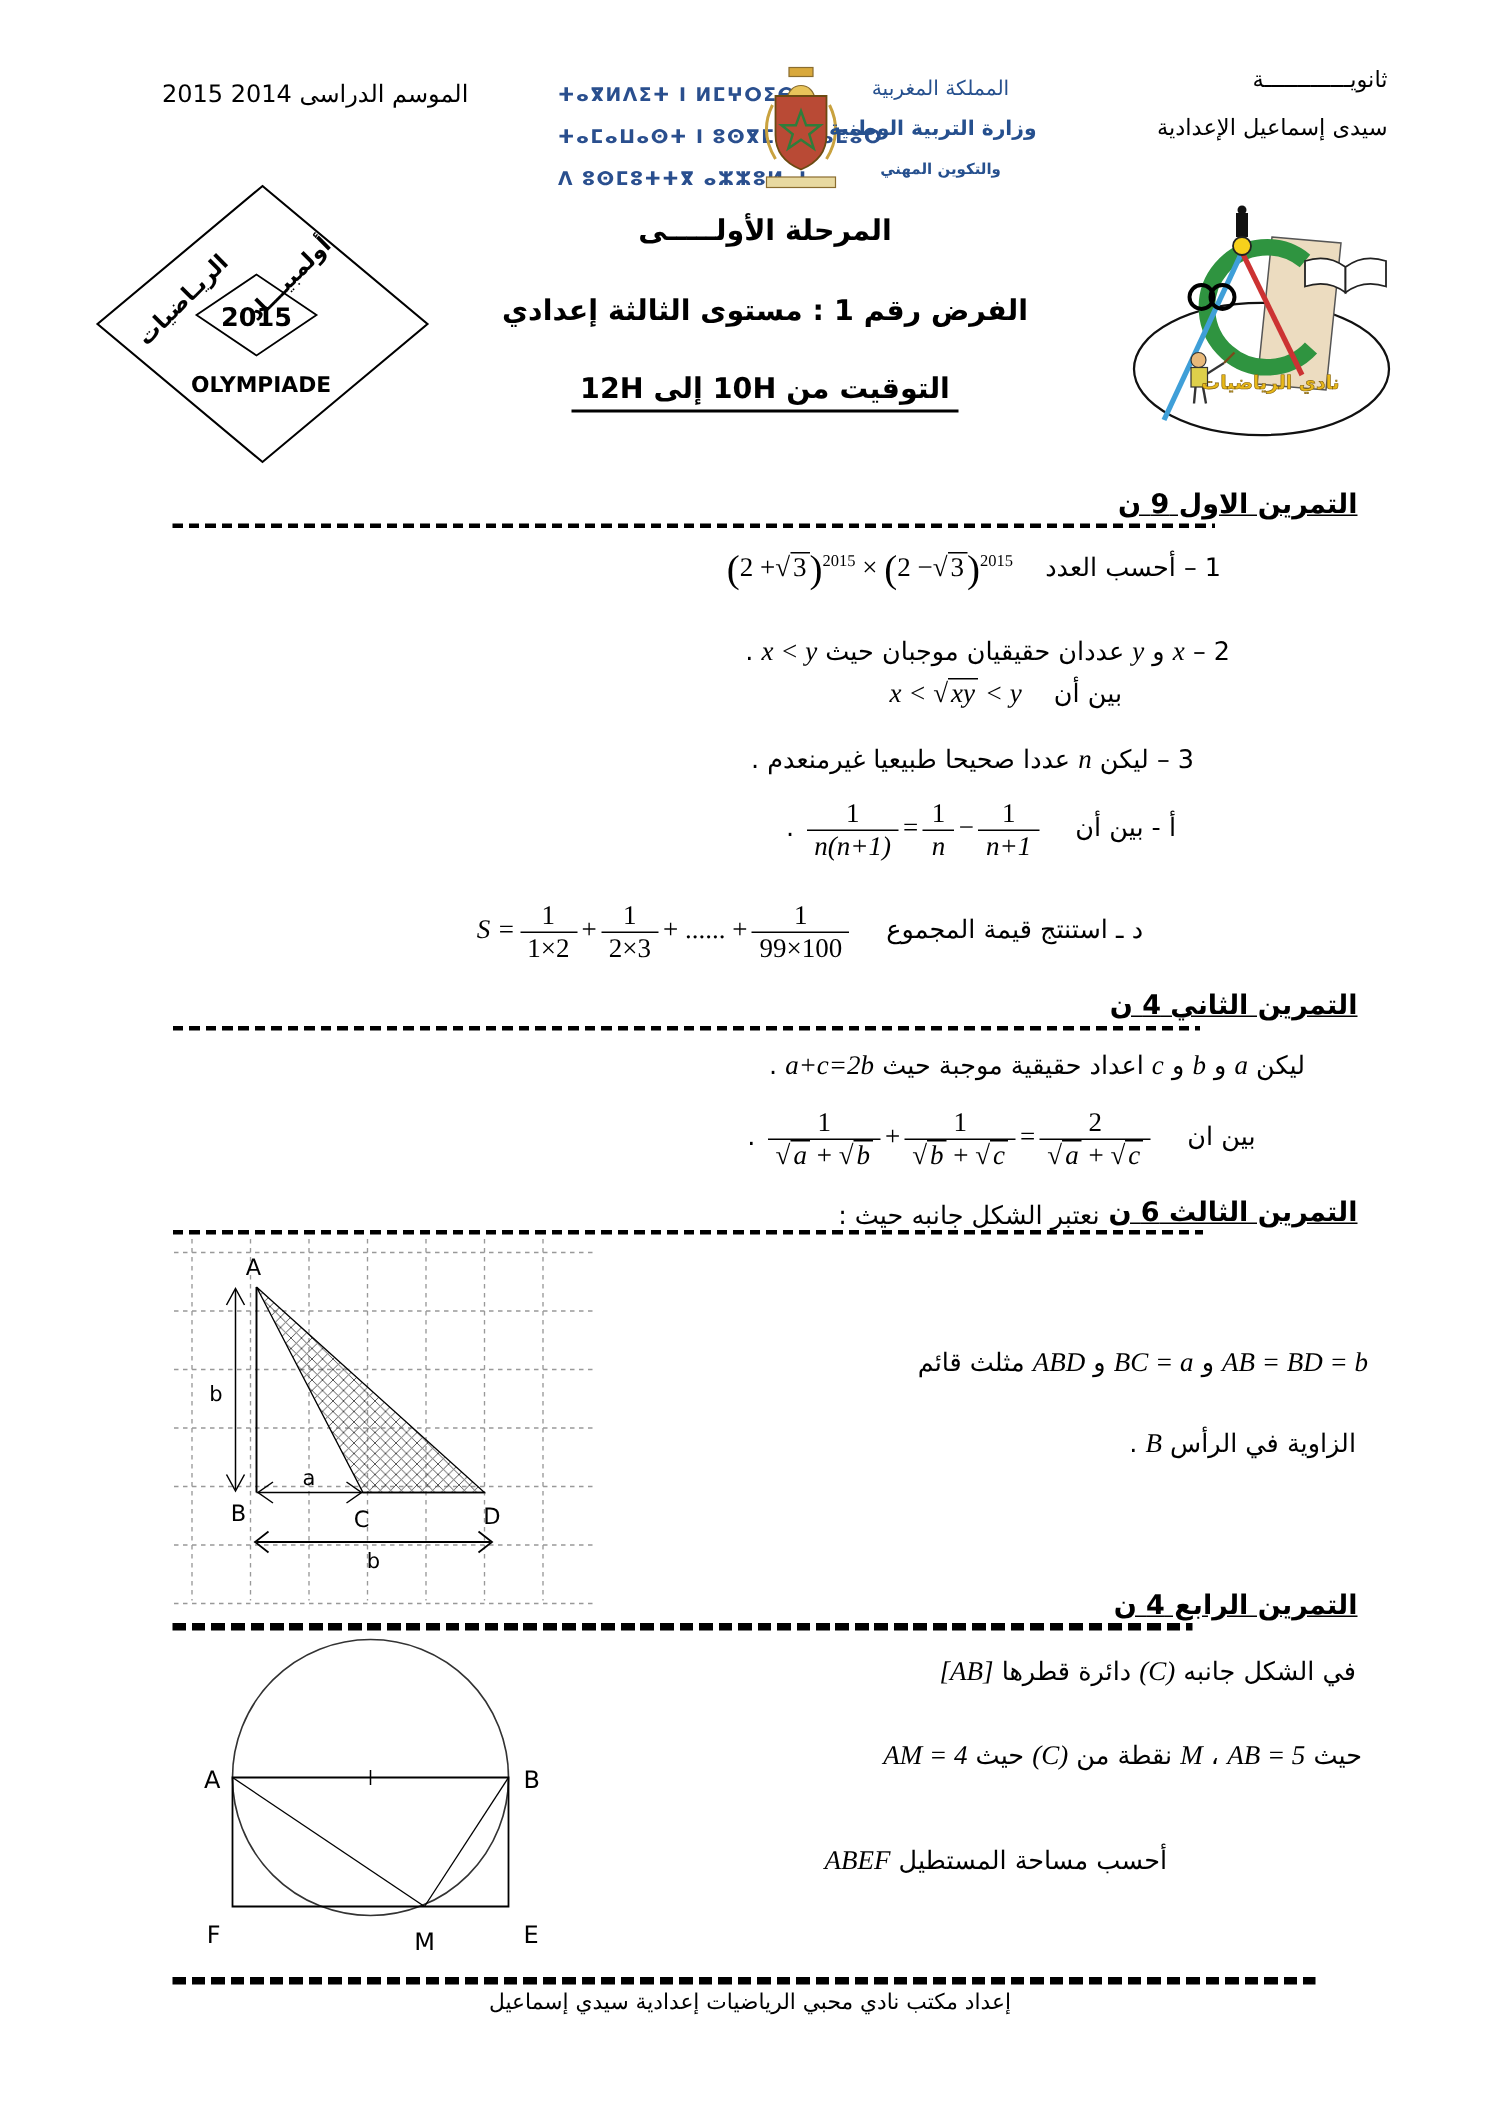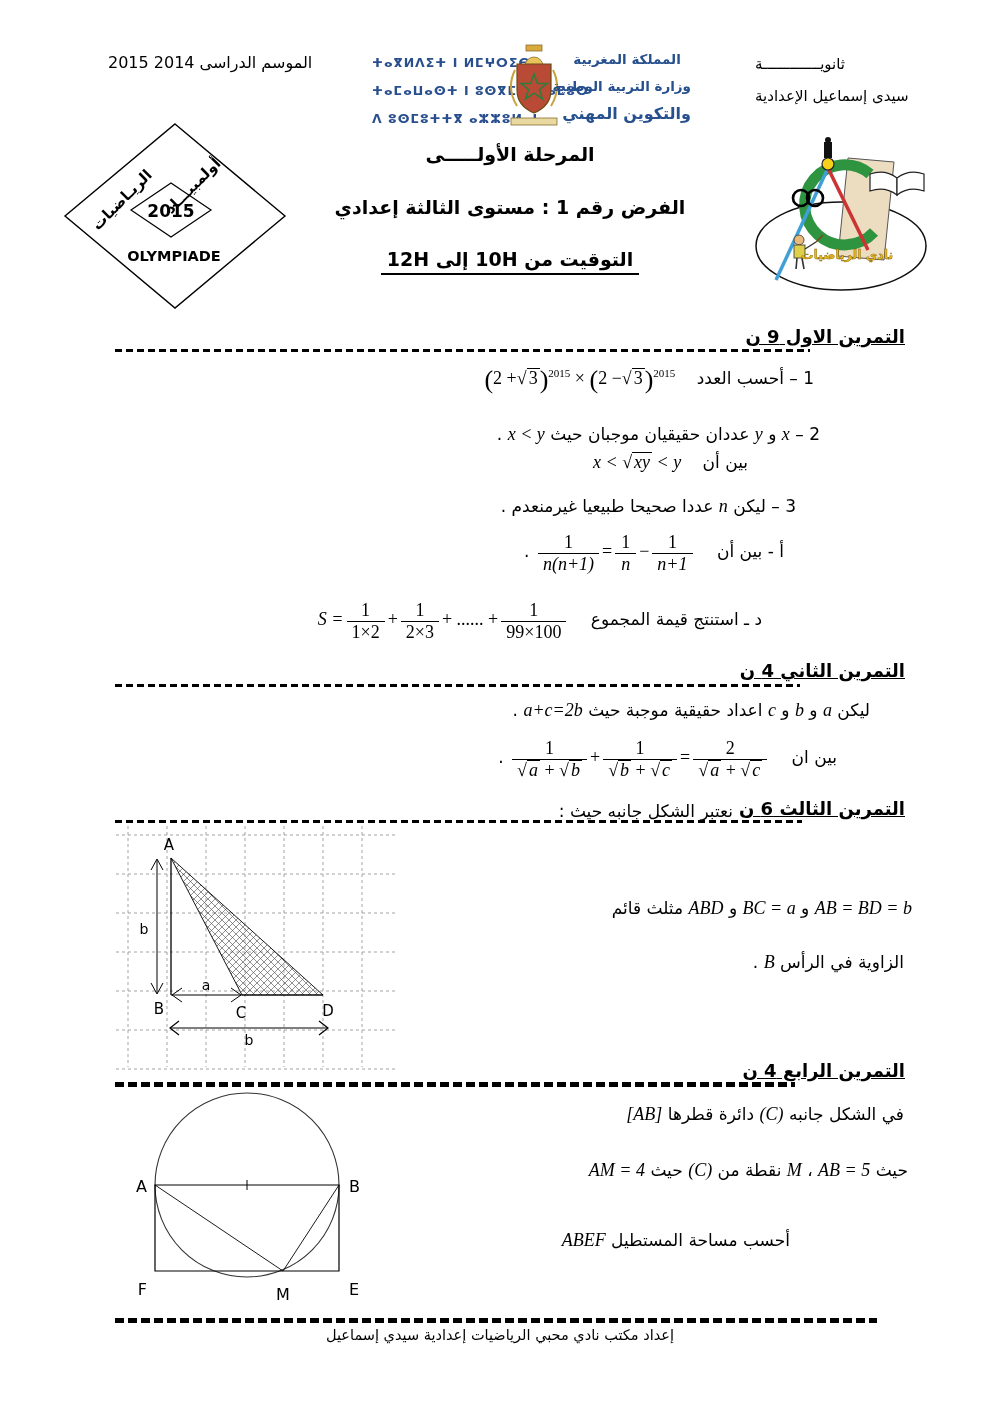--- a/index.html
+++ b/index.html
@@ -45,26 +45,26 @@
     <rect x="21" y="3" width="16" height="6" fill="#d9a93c" stroke="#8a6d2f" stroke-width="0.8"></rect>
     <circle cx="29" cy="24" r="9" fill="#e8c45a" stroke="#8a6d2f" stroke-width="0.8"></circle>
     <path d="M12,22 h34 v26 q0,16 -17,23 q-17,-7 -17,-23 z" fill="#b94a35" stroke="#6b4a12" stroke-width="1.2"></path>
     <polygon points="29,32 32.4,41.5 42,41.5 34.5,47.5 37.5,57 29,51.2 20.5,57 23.5,47.5 16,41.5 25.6,41.5" fill="none" stroke="#2f7d3b" stroke-width="1.6"></polygon>
     <path d="M10,28 q-9,18 2,36" fill="none" stroke="#c9a23f" stroke-width="2"></path>
     <path d="M48,28 q9,18 -2,36" fill="none" stroke="#c9a23f" stroke-width="2"></path>
     <rect x="6" y="76" width="46" height="7" fill="#e8d9a0" stroke="#8a6d2f" stroke-width="0.8"></rect>
   </svg>
 
   <div class="abs rtl" style="top:46px;left:563px;width:128px;text-align:center">
-    <div class="minco" style="font-size:13.5px;font-weight:bold;line-height:27px;white-space:nowrap">المملكة المغربية</div>
+    <div class="minco" style="font-size:13.5px;font-weight:normal;line-height:27px;white-space:nowrap">المملكة المغربية</div>
     <div class="minco" style="font-size:13.5px;font-weight:bold;line-height:27px;white-space:nowrap">وزارة التربية الوطنية</div>
-    <div class="minco" style="font-size:16px;font-weight:bold;line-height:27px;white-space:nowrap">والتكوين المهني</div>
-  </div>
-
-  <div class="abs rtl" style="top:55px;left:755px;width:170px;text-align:left">
+    <div class="minco" style="font-size:10px;font-weight:bold;line-height:27px;white-space:nowrap">والتكوين المهني</div>
+  </div>
+
+  <div class="abs rtl" style="top:44px;left:755px;width:170px;text-align:right">
     <div style="font-size:15px">ثانويـــــــــــــة</div>
     <div style="font-size:15px;margin-top:14px">سيدى إسماعيل الإعدادية</div>
   </div>
 
   <svg class="abs" style="top:128px;left:752px" width="178" height="168" viewBox="0 0 178 168">
     <ellipse cx="89" cy="118" rx="85" ry="44" fill="#ffffff" stroke="#111" stroke-width="1.5"></ellipse>
     <polygon points="96,30 142,34 132,132 86,128" fill="#ecdcc0" stroke="#555" stroke-width="1"></polygon>
     <path d="M 118,46 A 40,40 0 1 0 122,104" fill="none" stroke="#2f9440" stroke-width="11"></path>
     <g>
       <path d="M145,50 q-12,-9 -27,-4 v17 q15,-5 27,4 z" fill="#fff" stroke="#222" stroke-width="1.2"></path>
@@ -267,21 +267,21 @@
     <span>حيث</span>
     <span class="math mi" dir="ltr">AB = 5</span>
     <span>،</span>
     <span class="math mi" dir="ltr">M</span>
     <span>نقطة من</span>
     <span class="math mi" dir="ltr">(C)</span>
     <span>حيث</span>
     <span class="math mi" dir="ltr">AM = 4</span>
   </div>
 
-  <div class="abs rtl t" style="top:1230px;right:202px">
+  <div class="abs rtl t" style="top:1230px;right:214px">
     <span>أحسب مساحة المستطيل</span>
     <span class="math mi" dir="ltr">ABEF</span>
   </div>
 
   <div class="abs dash heavy" style="top:1318px;left:115px;width:762px"></div>
   <div class="abs rtl bold" style="top:1327px;left:240px;width:520px;text-align:center;font-size:14.5px">إعداد مكتب نادي محبي الرياضيات إعدادية سيدي إسماعيل</div>
 
 </div>
 
 </body></html>

